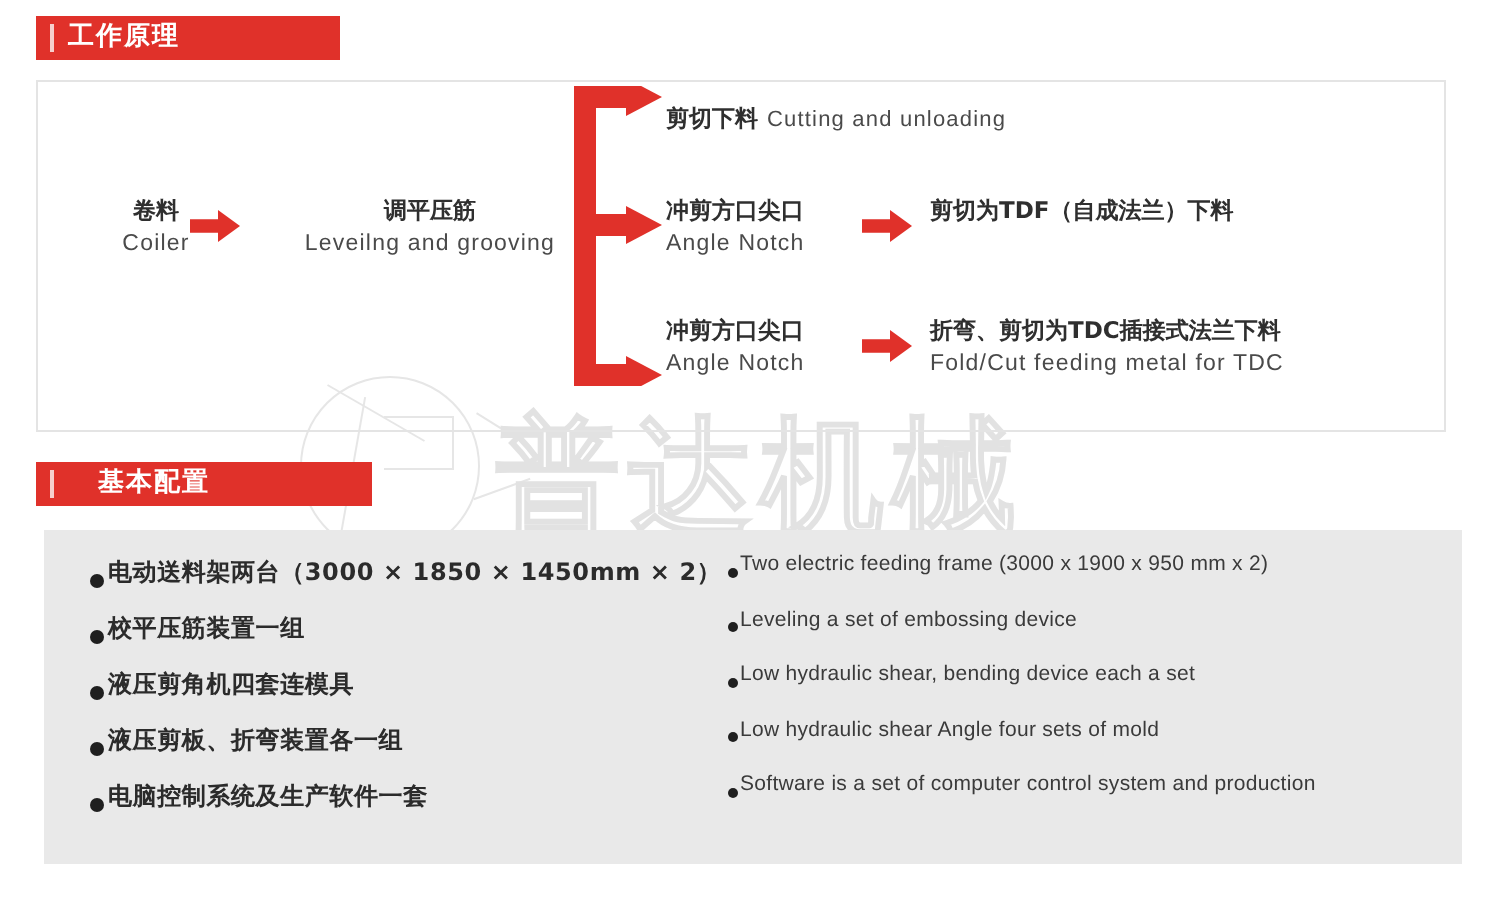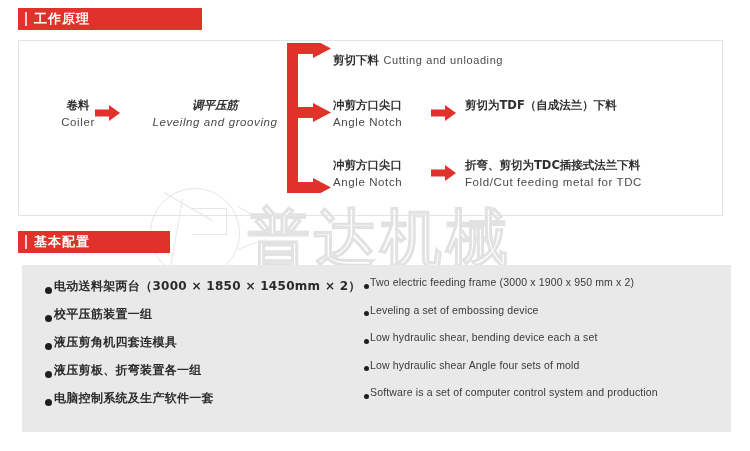--- a/index.html
+++ b/index.html
@@ -79,22 +79,22 @@
   .banner .btitle {
     color: #ffffff;
     font-size: 13px;
     font-weight: 700;
     letter-spacing: 1px;
     font-family: "DejaVu Sans", sans-serif;
     line-height: 1;
     padding-bottom: 1px;
   }
 
-  #banner-principle { left: 18px; top: 8px; width: 184px; }
-  #banner-config    { left: 18px; top: 231px; width: 152px; }
+  #banner-principle { left: 18px; top: 8px; width: 152px; }
+  #banner-config    { left: 18px; top: 231px; width: 168px; gap: 15px; }
 
   
   #diagram-panel {
     position: absolute;
     left: 18px;
     top: 40px;
     width: 705px;
     height: 176px;
     border: 1px solid #e4e4e4;
     background: transparent;
@@ -129,21 +129,21 @@
   }
   .node .inline-en {
     font-size: 11px;
     color: #4a4a4a;
     letter-spacing: 0.6px;
     font-family: "Liberation Sans", sans-serif;
   }
 
   
   #node-coiler   { left: 24px;  top: 56px;  width: 70px; }
-  #node-leveling { left: 106px; top: 56px; width: 180px; font-style: italic; }
+  #node-leveling { left: 106px; top: 56px; width: 180px; }
   #node-cut-unload { left: 314px; top: 6px;  width: 300px; }
   #node-angle-1  { left: 314px; top: 56px;  width: 110px; }
   #node-tdf      { left: 446px; top: 56px;  width: 240px; }
   #node-angle-2  { left: 314px; top: 116px; width: 110px; }
   #node-tdc      { left: 446px; top: 116px; width: 250px; }
 
   
   .arrow {
     position: absolute;
     width: 25px;

